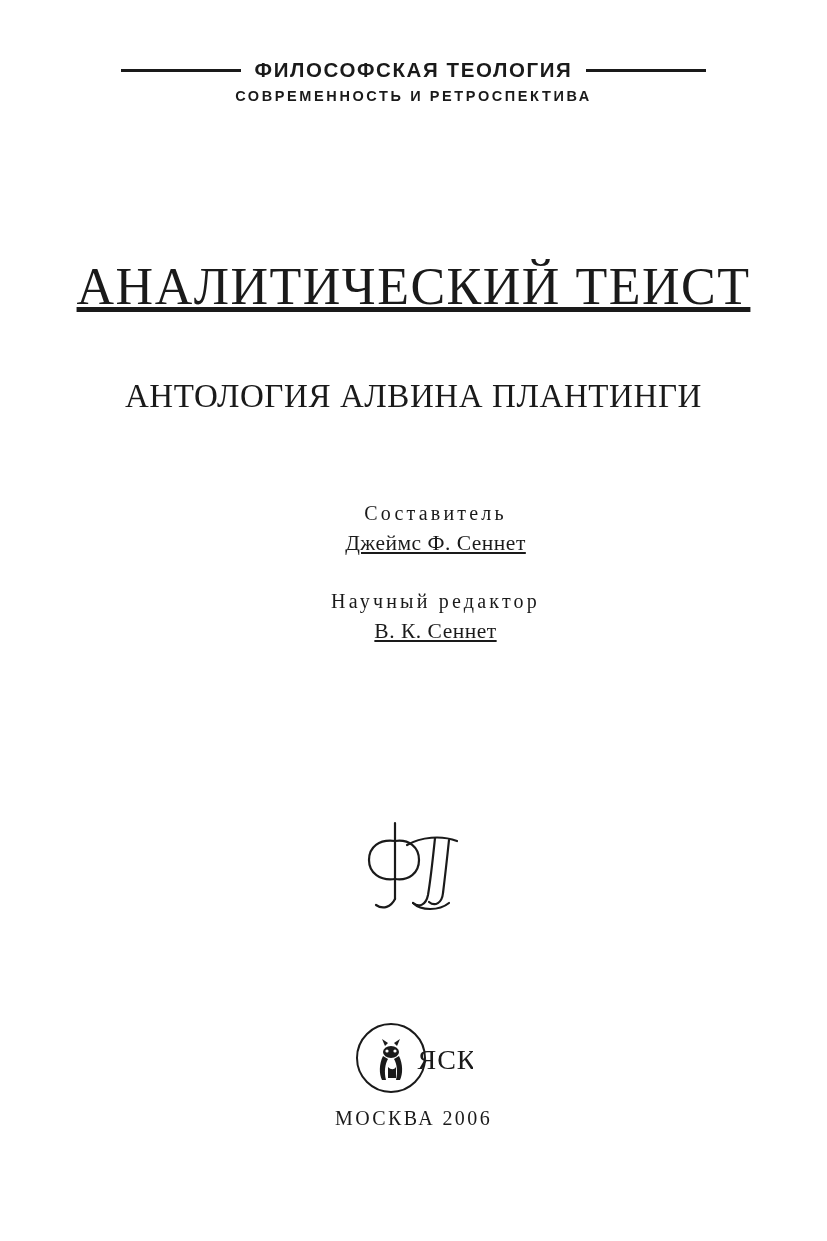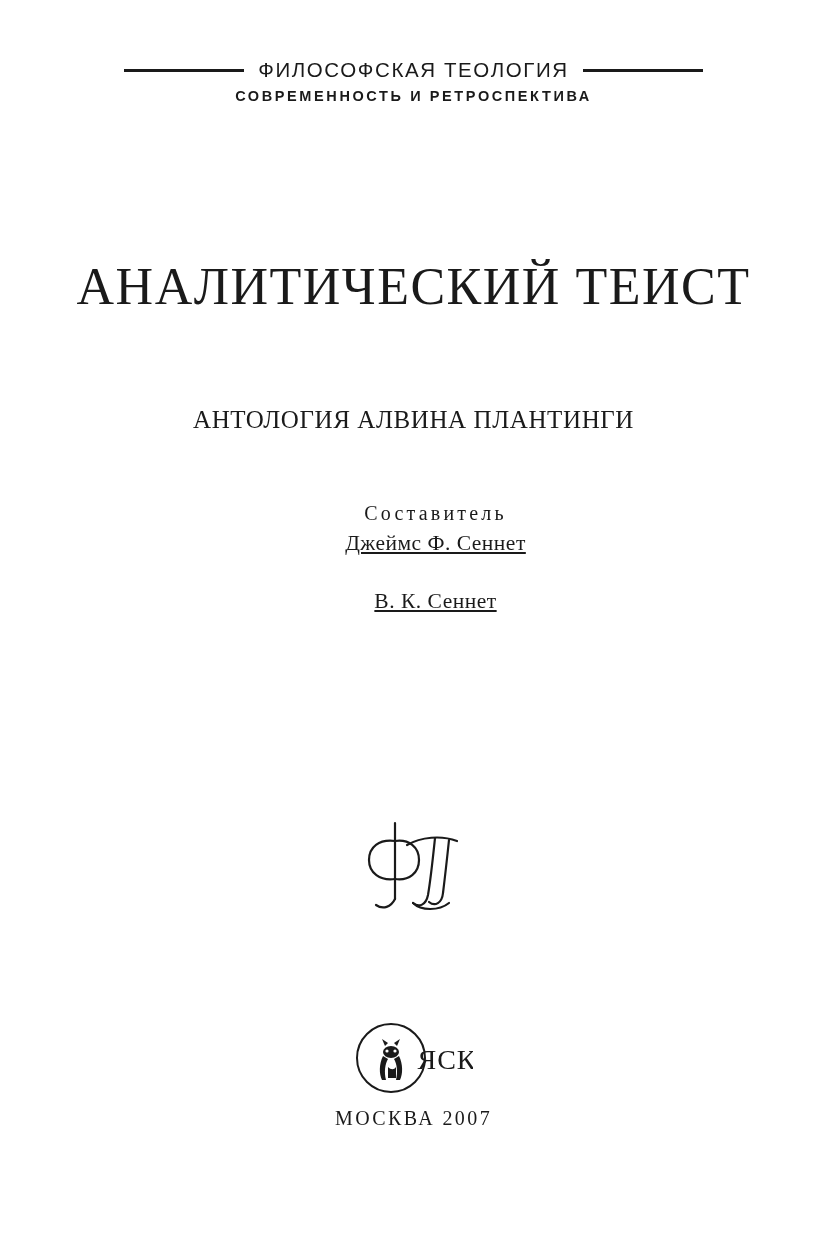--- a/index.html
+++ b/index.html
@@ -38,21 +38,21 @@
     gap: 14px;
   }
   .series-rule {
     height: 3px;
     background: #1a1a1a;
     width: 120px;
   }
   .series-title {
     font-family: "Liberation Sans", sans-serif;
     font-size: 20.5px;
-    font-weight: 400;
+    font-weight: 700;
     letter-spacing: 1.6px;
     white-space: nowrap;
   }
   .series-sub {
     font-family: "Liberation Sans", sans-serif;
     font-size: 14.5px;
     font-weight: 700;
     letter-spacing: 2.6px;
     margin-top: 6px;
   }
@@ -61,31 +61,31 @@
   .main-title {
     position: absolute;
     top: 258px;
     left: 0;
     right: 0;
     text-align: center;
     font-size: 52px;
     letter-spacing: 1.5px;
     font-weight: 400;
     line-height: 1.1;
+    text-decoration: underline;
   }
   .subtitle {
     position: absolute;
     top: 378px;
     left: 0;
     right: 0;
     text-align: center;
-    font-size: 25px;
+    font-size: 33px;
     letter-spacing: 0.6px;
     font-weight: 400;
-    margin-top: 28px;
   }
 
   
   .credits {
     position: absolute;
     top: 498px;
     left: 0;
     right: 0;
     text-align: center;
   }
@@ -155,20 +155,21 @@
 
   <div class="main-title">АНАЛИТИЧЕСКИЙ ТЕИСТ</div>
   <div class="subtitle">АНТОЛОГИЯ АЛВИНА ПЛАНТИНГИ</div>
 
   <div class="credits">
     <div class="credit-block">
       <div class="credit-role">Составитель</div>
       <div class="credit-name">Джеймс Ф. Сеннет</div>
     </div>
     <div class="credit-block">
+      <div class="credit-role">Научный редактор</div>
       <div class="credit-name">В. К. Сеннет</div>
     </div>
   </div>
 
   <div class="monogram">
     <svg width="130" height="100" viewBox="0 0 130 100" fill="none" xmlns="http://www.w3.org/2000/svg">
       <g stroke="#1a1a1a" stroke-width="2.2" fill="none" stroke-linecap="round">
 
         <path d="M46 8 C 46 20, 46 60, 46 84"></path>
         <path d="M46 26 C 30 24, 20 32, 20 45 C 20 58, 31 66, 46 64"></path>
@@ -196,16 +197,16 @@
           <path d="M44 34 C 48 42, 48 52, 45 58 L 41 58 C 43 50, 42 42, 39 37 Z"></path>
           <path d="M30 24 L 27 17 L 33 21 Z"></path>
           <path d="M42 24 L 45 17 L 39 21 Z"></path>
           <circle cx="32" cy="29" r="1.6" fill="#ffffff"></circle>
           <circle cx="40" cy="29" r="1.6" fill="#ffffff"></circle>
           <path d="M33 45 C 36 48, 39 48, 41 45 L 41 56 L 33 56 Z"></path>
         </g>
         <text x="92" y="47" text-anchor="middle" font-family="Liberation Serif, serif" font-size="28" letter-spacing="1" fill="#1a1a1a">ЯСК</text>
       </svg>
     </div>
-    <div class="pub-place">МОСКВА 2007</div>
+    <div class="pub-place">МОСКВА 2006</div>
   </div>
 
 </div>
 
 </body></html>

